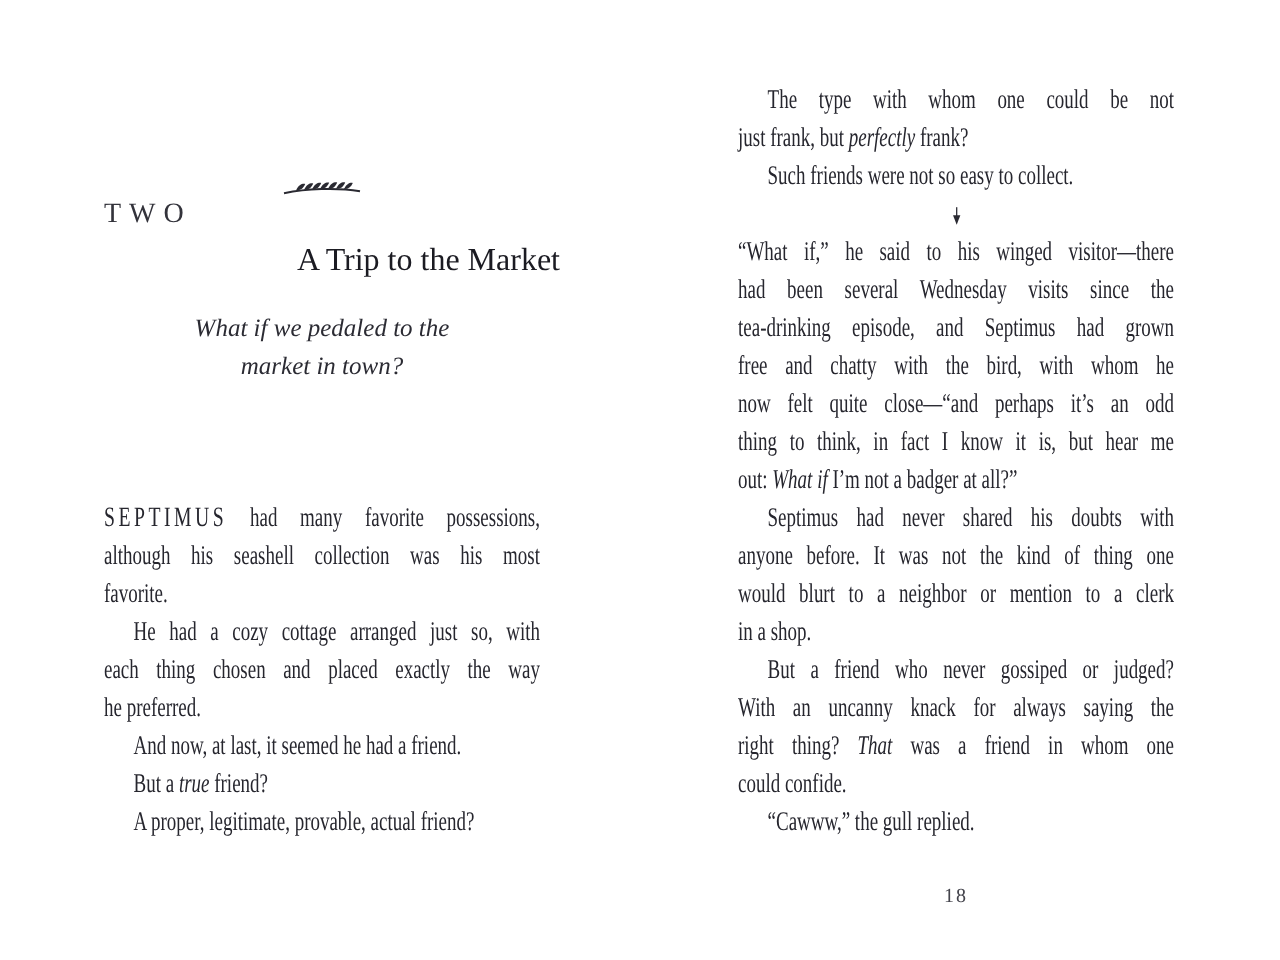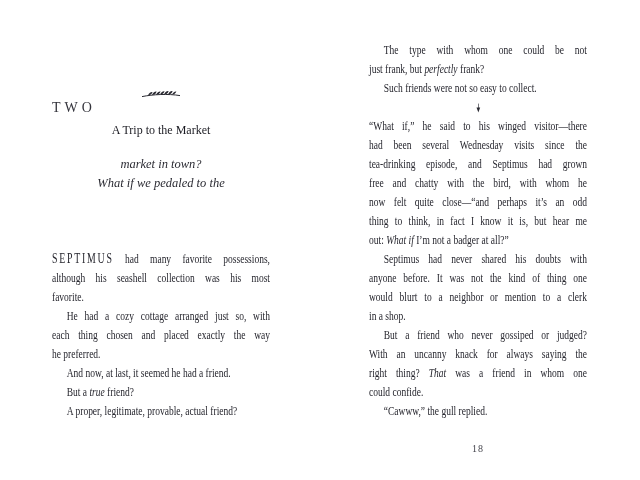--- a/index.html
+++ b/index.html
@@ -45,22 +45,22 @@
     font-size: 14px;
     line-height: 15px;
     letter-spacing: 4px;
     color: #33333b;
   }
   .chapter-title {
     position: absolute;
     top: 119px;
     left: -10px;
     width: 238px;
-    text-align: center;
-    font-size: 12px;
+    text-align: right;
+    font-size: 16px;
     line-height: 23px;
     color: #1b1b22;
   }
   .chapter-subtitle {
     position: absolute;
     top: 155px;
     left: 0;
     width: 218px;
     text-align: center;
     font-style: italic;
@@ -131,22 +131,22 @@
         <path d="M23,5.4 c1.4,-3 3.4,-3.6 4.6,-3.2 c-0.9,2.4 -2.9,3.4 -4.6,3.2 Z" fill="#2a2a32"></path>
         <path d="M27,5.4 c1.4,-3 3.4,-3.6 4.6,-3.2 c-0.9,2.4 -2.9,3.4 -4.6,3.2 Z" fill="#2a2a32"></path>
         <path d="M31,5.5 c1.4,-2.8 3.2,-3.4 4.4,-3 c-0.9,2.2 -2.7,3.2 -4.4,3 Z" fill="#2a2a32"></path>
       </svg>
     </div>
 
     <div class="chapter-label">TWO</div>
     <div class="chapter-title">A Trip to the Market</div>
 
     <div class="chapter-subtitle">
+      <div>What if we pedaled to the</div>
       <div>market in town?</div>
-      <div>What if we pedaled to the</div>
     </div>
 
     <div class="textcol textcol-left" id="left-lines">
         <div class="line just"><span class="caps">SEPTIMUS</span><span> had many favorite possessions,</span></div>
         <div class="line just"><span>although his seashell collection was his most</span></div>
         <div class="line"><span>favorite.</span></div>
         <div class="line just ind"><span>He had a cozy cottage arranged just so, with</span></div>
         <div class="line just"><span>each thing chosen and placed exactly the way</span></div>
         <div class="line"><span>he preferred.</span></div>
         <div class="line ind"><span>And now, at last, it seemed he had a friend.</span></div>

